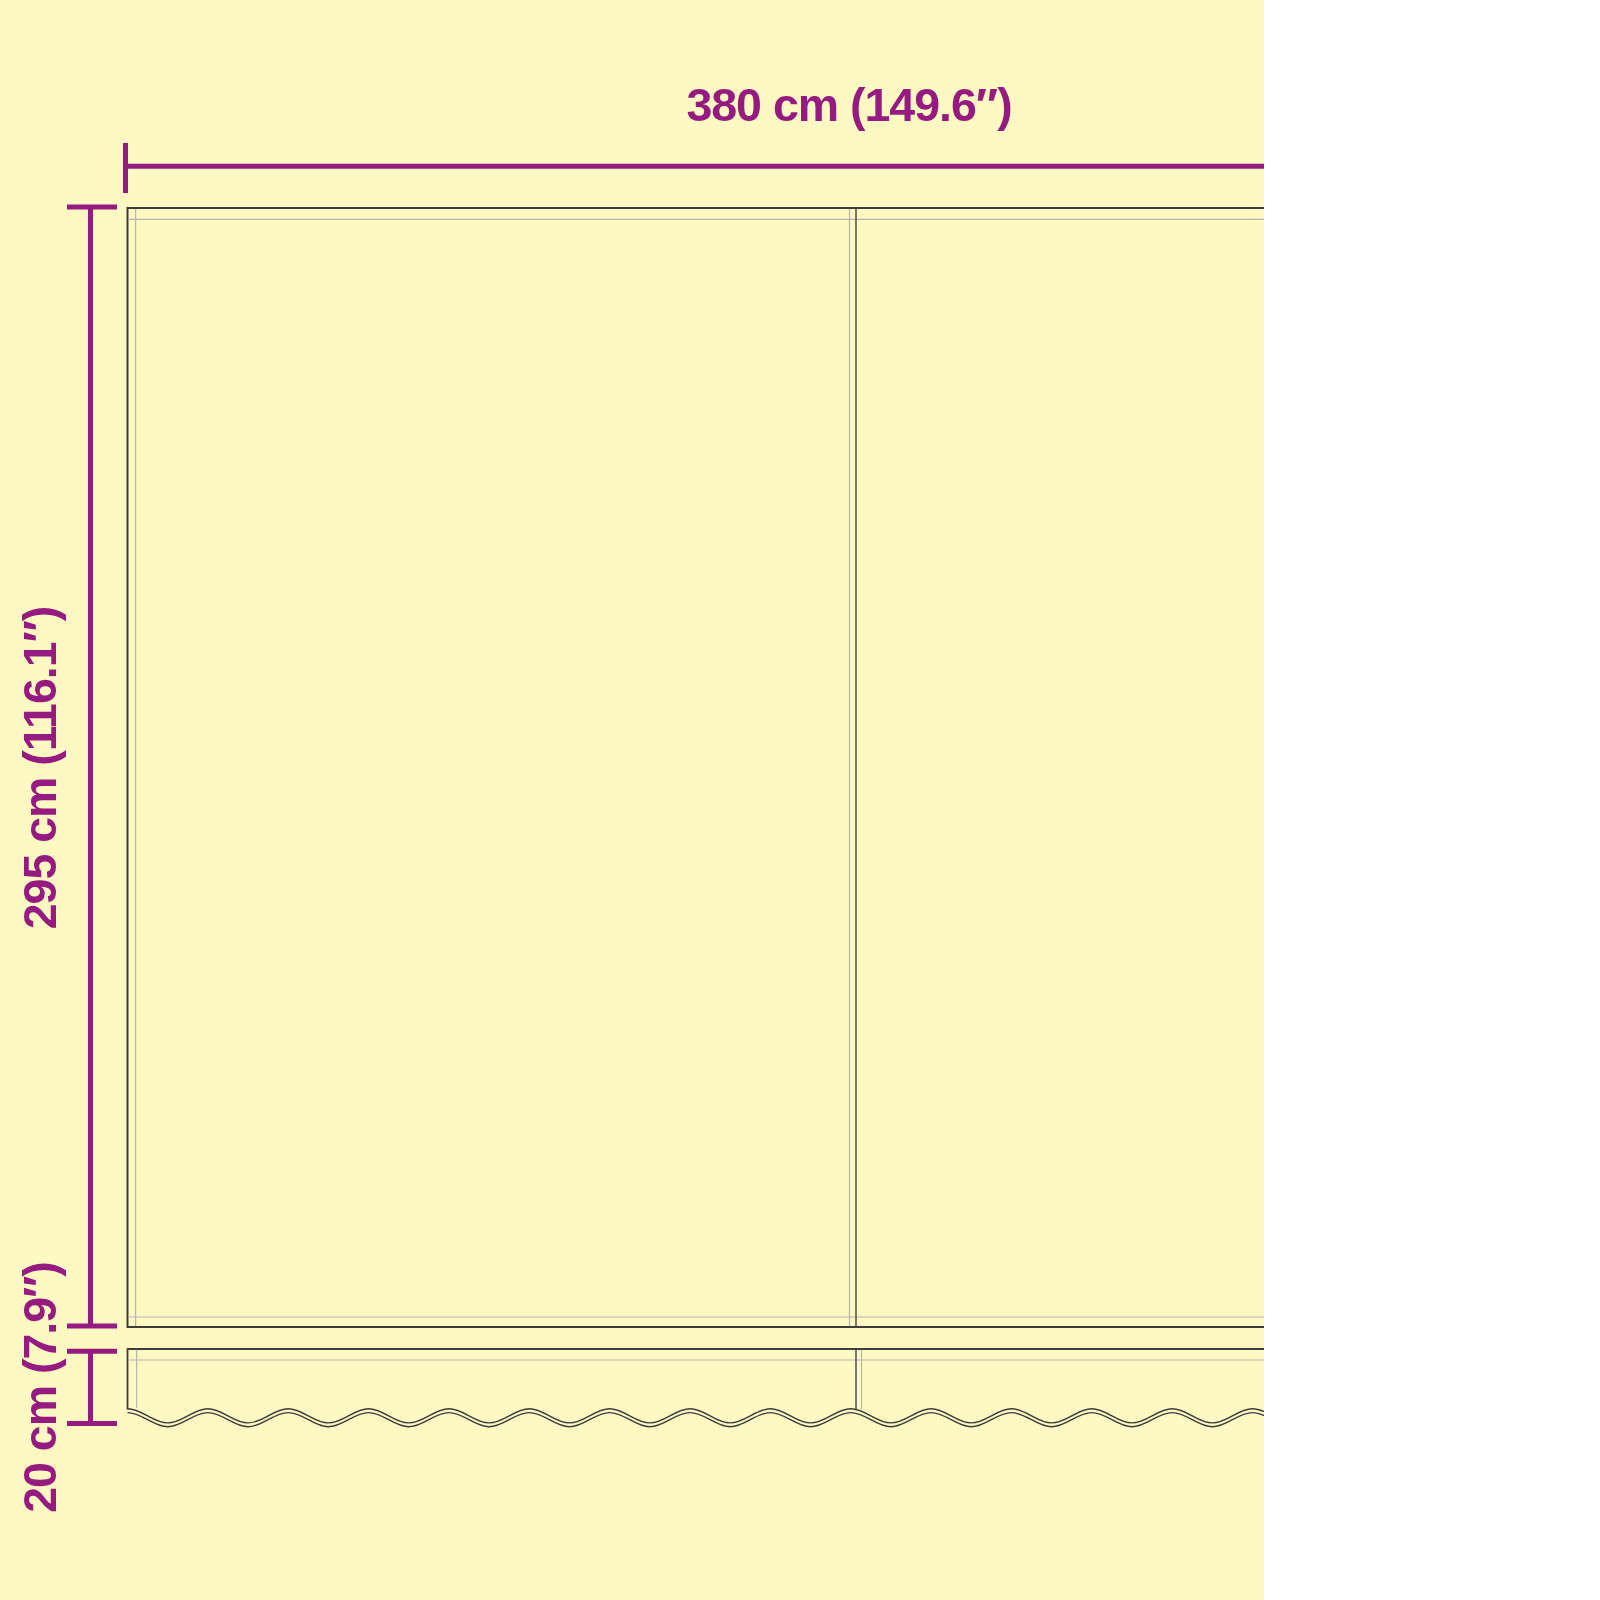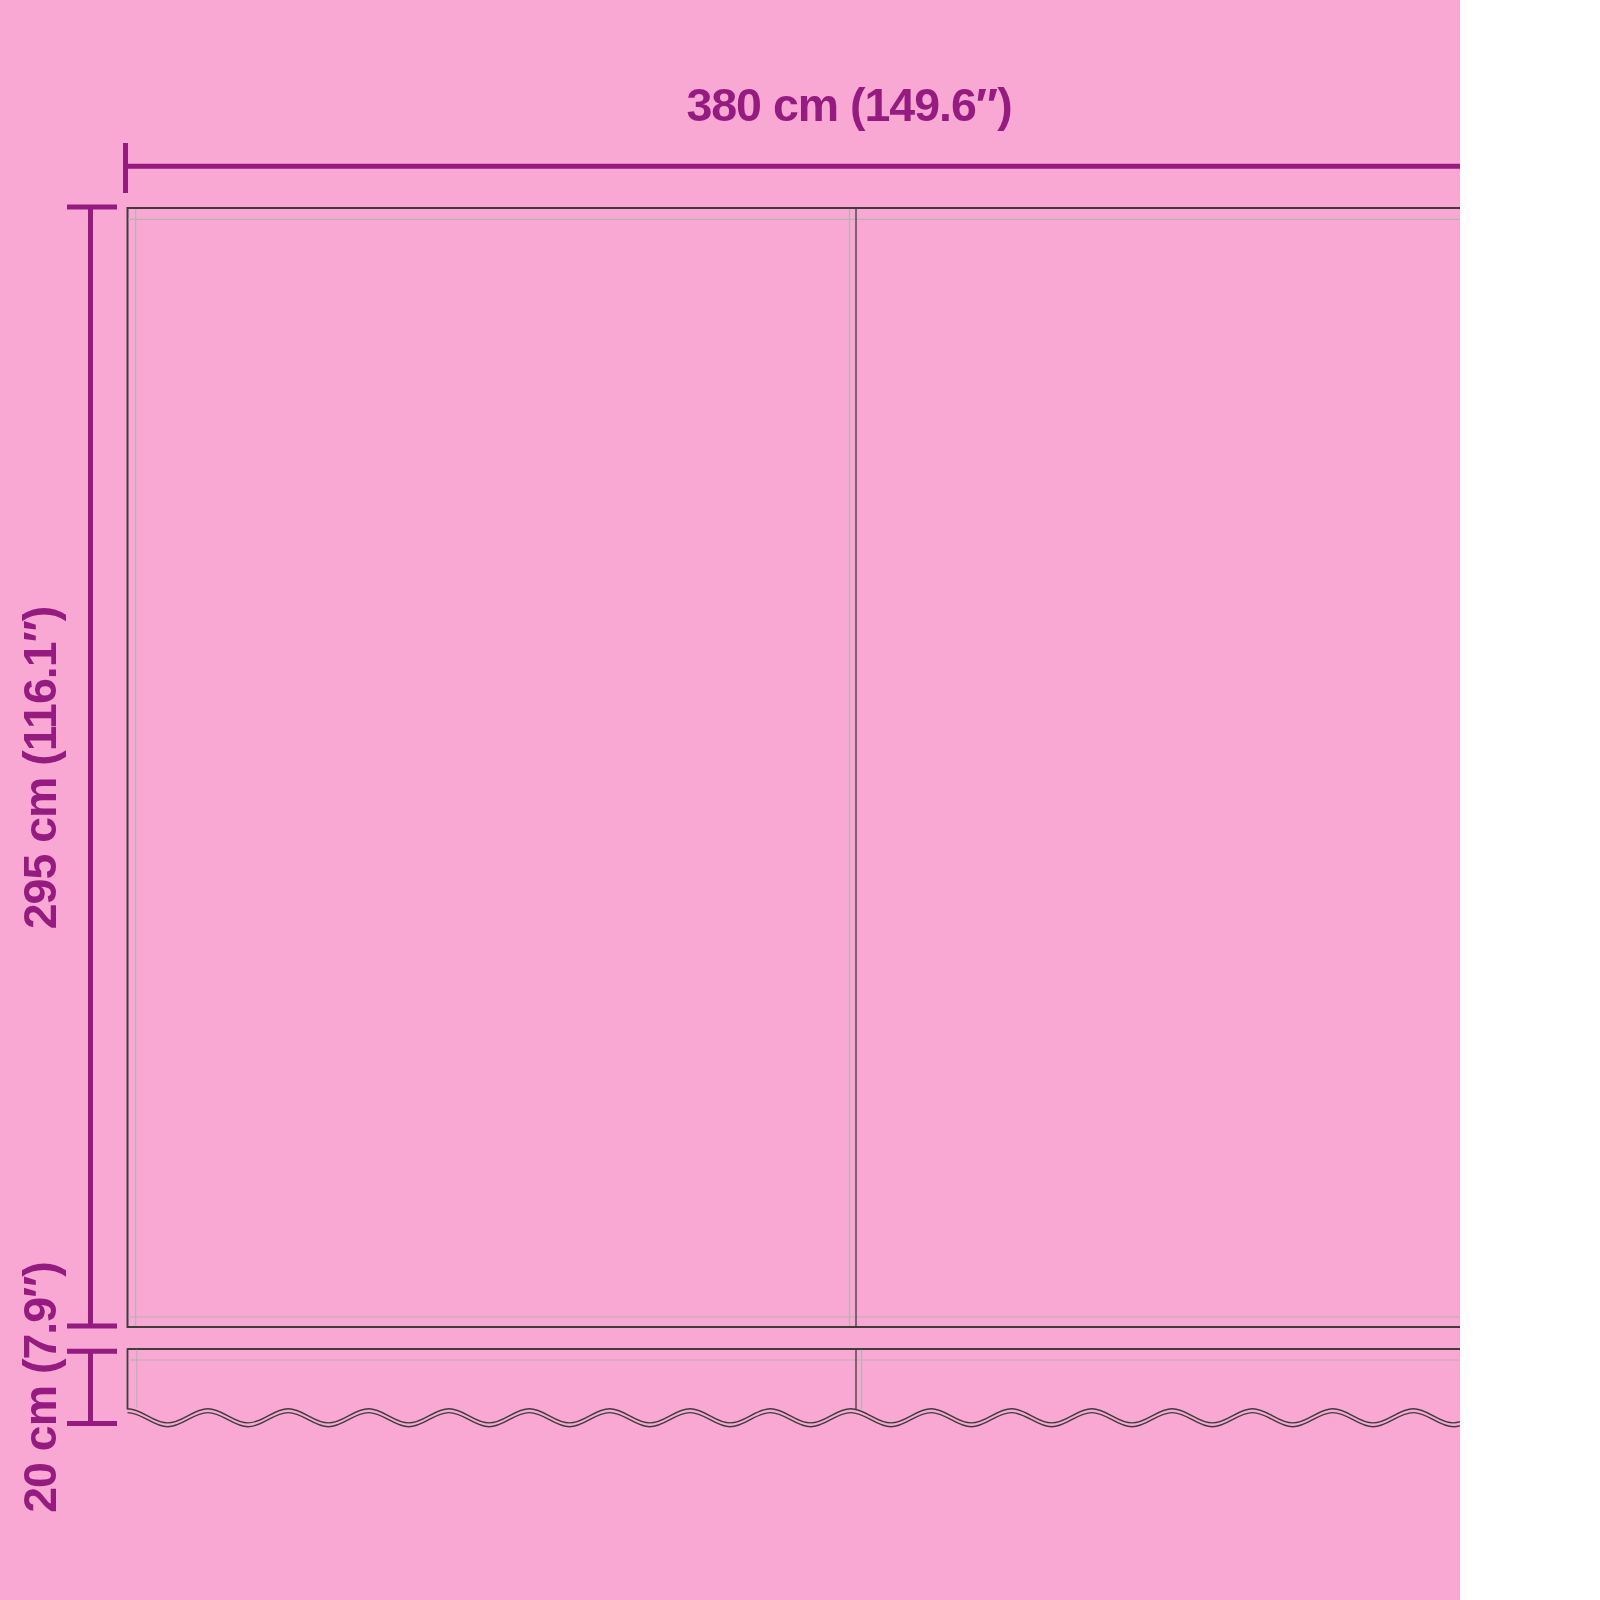--- a/index.html
+++ b/index.html
@@ -1,16 +1,16 @@
 <!DOCTYPE html>
 <html><head>
 <meta charset="utf-8">
 <style>
   html,body{margin:0;padding:0;background:#ffffff;}
-  #canvas{position:relative;width:1460px;height:1600px;background:#f9a8d4;overflow:hidden;}
+  #canvas{position:relative;width:1264px;height:1600px;background:#fef9c3;overflow:hidden;}
   svg{position:absolute;left:0;top:0;}
   text{font-family:"Liberation Sans", sans-serif;font-weight:bold;fill:#951b81;}
 </style>
 </head>
 <body>
 <div id="canvas">
 <svg width="1600" height="1600" viewBox="0 0 1600 1600">
 
   <rect x="127.5" y="208" width="1447" height="1119" fill="none" stroke="#3d3d3d" stroke-width="2"></rect>
 

